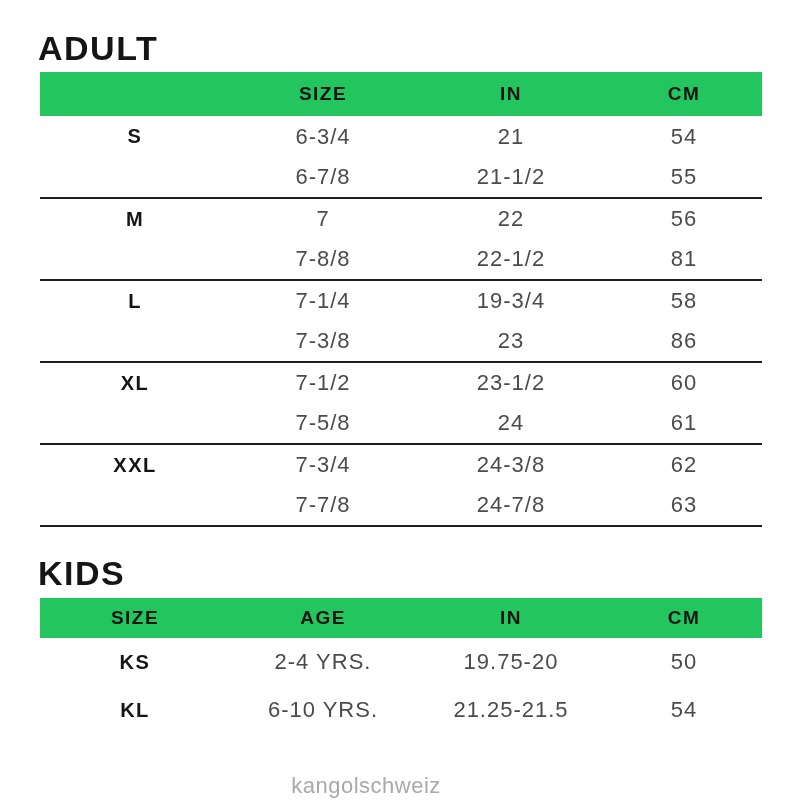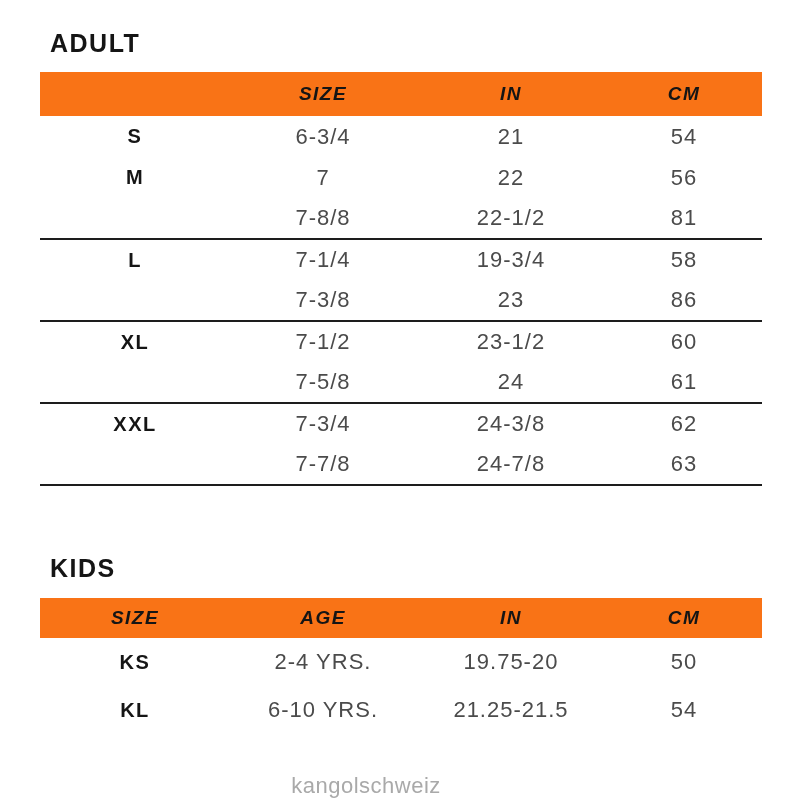--- a/index.html
+++ b/index.html
@@ -5,22 +5,22 @@
   * { margin:0; padding:0; box-sizing:border-box; }
   html,body { background:#ffffff; }
   body {
     width:804px; height:804px;
     position:relative;
     overflow:hidden;
     font-family:"Liberation Sans", sans-serif;
   }
   .section-title {
     position:absolute;
-    left:50px;
-    font-size:25px;
+    left:38px;
+    font-size:34px;
     font-weight:800;
     letter-spacing:1.5px;
     color:#151515;
     line-height:1;
   }
   #adult-title { top:31px; }
   #kids-title  { top:556px;text-align:center; }
 
   table {
     position:absolute;
@@ -30,21 +30,21 @@
     table-layout:fixed;
   }
   #adult-table { top:72px; }
   #kids-table  { top:598px; }
 
   col.c0 { width:190px; }
   col.c1 { width:186px; }
   col.c2 { width:190px; }
   col.c3 { width:156px; }
 
-  thead tr { background:#f97316;font-style:italic; }
+  thead tr { background:#22c55e; }
   #adult-table thead tr { height:44px; }
   #kids-table  thead tr { height:40px; }
   th {
     font-size:19px;
     font-weight:800;
     letter-spacing:1.5px;
     color:#151515;
     text-align:center;
     vertical-align:middle;
   }
@@ -96,20 +96,26 @@
       <th>IN</th>
       <th>CM</th>
     </tr>
   </thead>
   <tbody>
     <tr>
       <td class="row-label">S</td>
       <td>6-3/4</td>
       <td>21</td>
       <td>54</td>
+    </tr>
+    <tr class="group-end">
+      <td class="row-label"></td>
+      <td>6-7/8</td>
+      <td>21-1/2</td>
+      <td>55</td>
     </tr>
     <tr>
       <td class="row-label">M</td>
       <td>7</td>
       <td>22</td>
       <td>56</td>
     </tr>
     <tr class="group-end">
       <td class="row-label"></td>
       <td>7-8/8</td>

